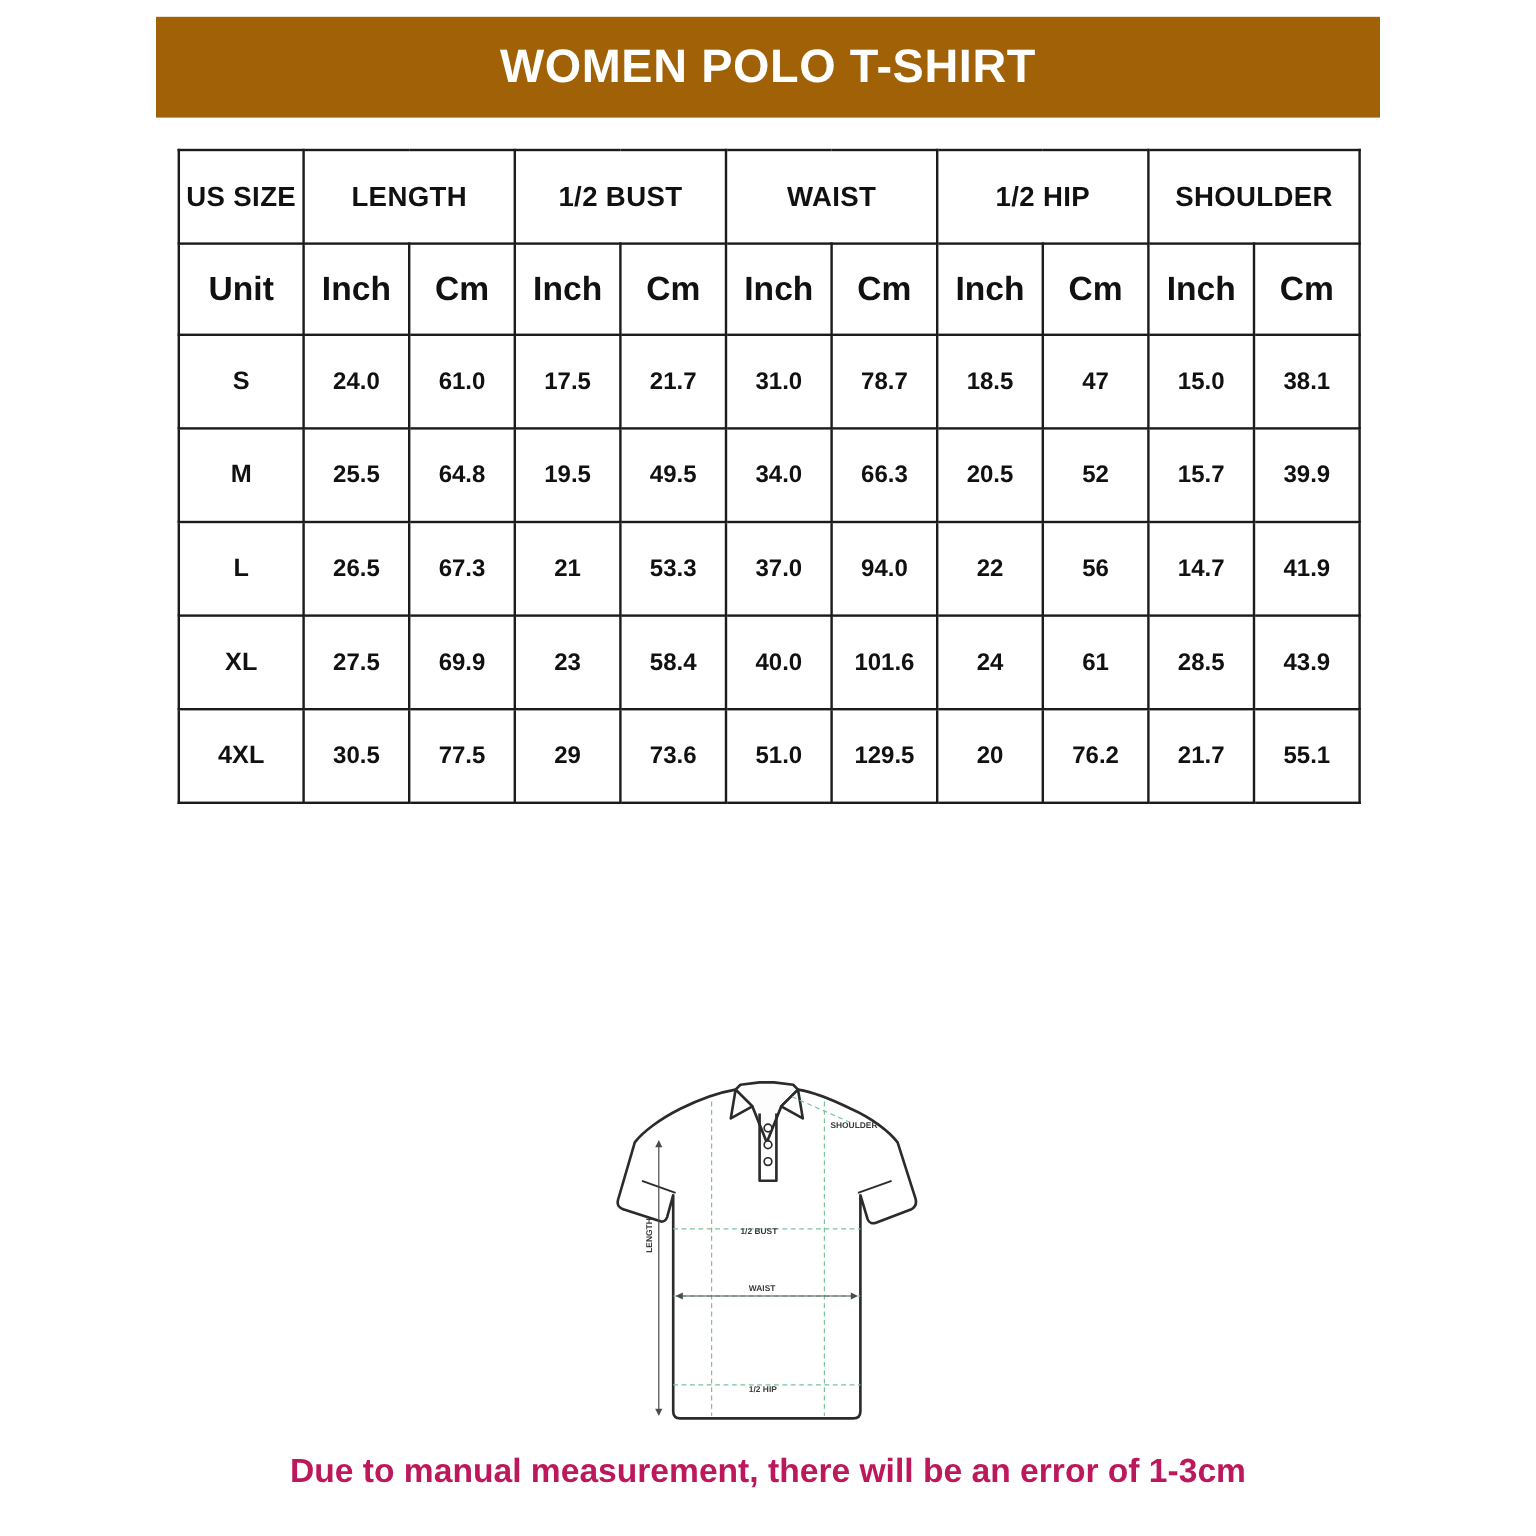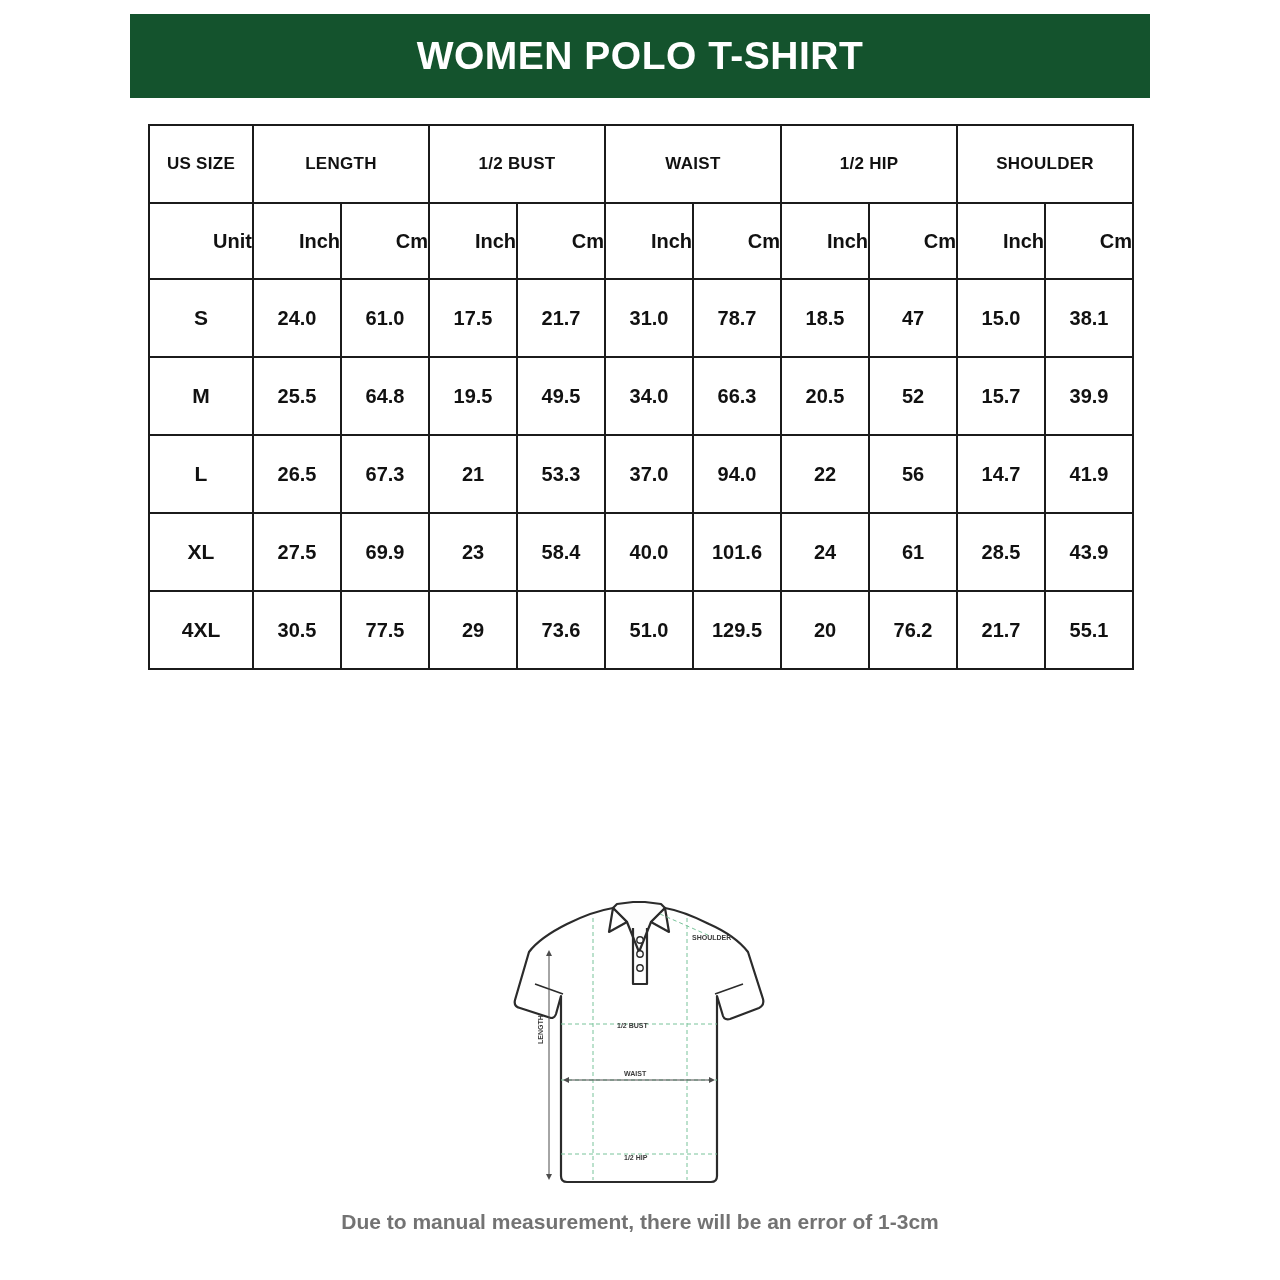--- a/index.html
+++ b/index.html
@@ -20,21 +20,21 @@
     box-sizing: border-box;
     padding: 0;
   }
   
   .banner {
     position: absolute;
     left: 130px;
     top: 14px;
     width: 1020px;
     height: 84px;
-    background: #14532d;
+    background: #a16207;
     display: flex;
     align-items: center;
     justify-content: center;
   }
   .banner-title {
     color: #ffffff;
     font-size: 39px;
     font-weight: bold;
     letter-spacing: 0.5px;
     white-space: nowrap;
@@ -55,27 +55,26 @@
     border: 2px solid #1b1b1b;
     text-align: center;
     vertical-align: middle;
     font-size: 20px;
     color: #111111;
     font-weight: bold;
     padding: 0;
   }
   tr.group-row th {
     height: 76px;
-    font-size: 17px;
+    font-size: 23px;
     letter-spacing: 0.3px;
   }
   tr.unit-row td {
     height: 74px;
-    font-size: 20px;
-    text-align: right;
+    font-size: 28px;
   }
   tr.data-row td {
     height: 76px;
     font-weight: bold;
     font-size: 20px;
   }
   tr.data-row td.size-cell {
     font-size: 21px;
   }
   .col-size { width: 104px; }
@@ -91,22 +90,22 @@
   .diagram svg {
     display: block;
   }
   
   .note {
     position: absolute;
     left: 0;
     top: 1210px;
     width: 1280px;
     text-align: center;
-    color: #737373;
-    font-size: 21px;
+    color: #be185d;
+    font-size: 28px;
     font-weight: bold;
   }
 </style>
 </head>
 <body>
 
 <div class="page">
 
   <div class="banner">
     <div class="banner-title">WOMEN POLO T-SHIRT</div>

